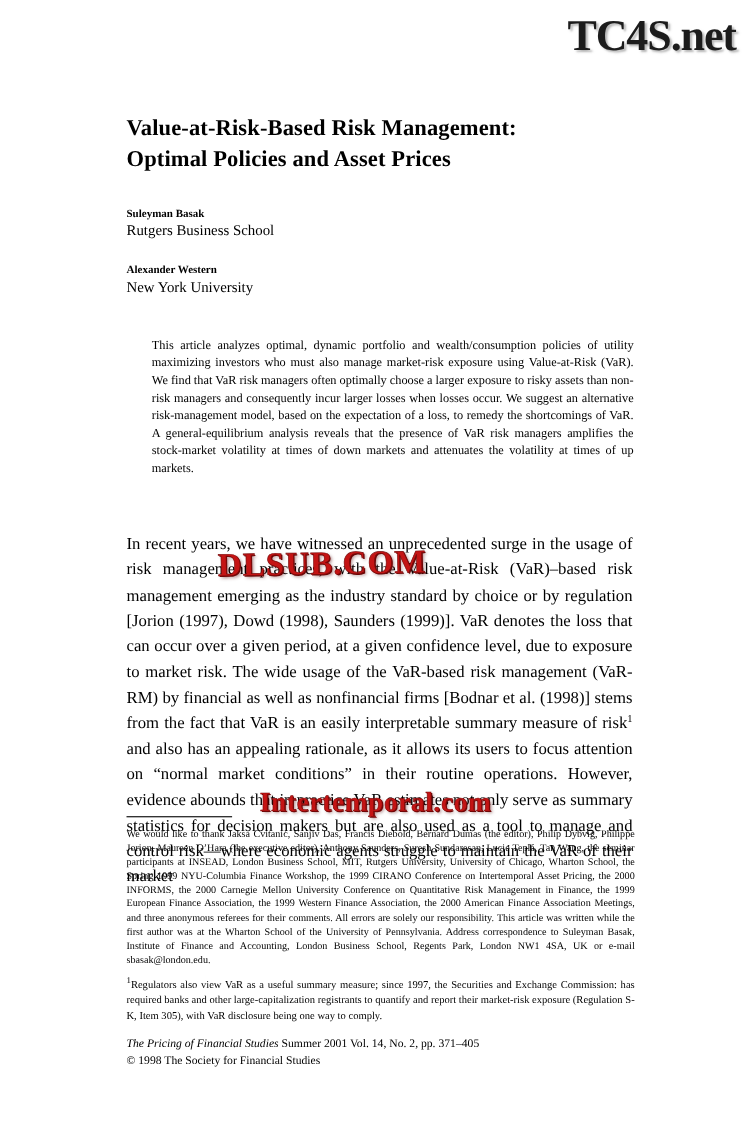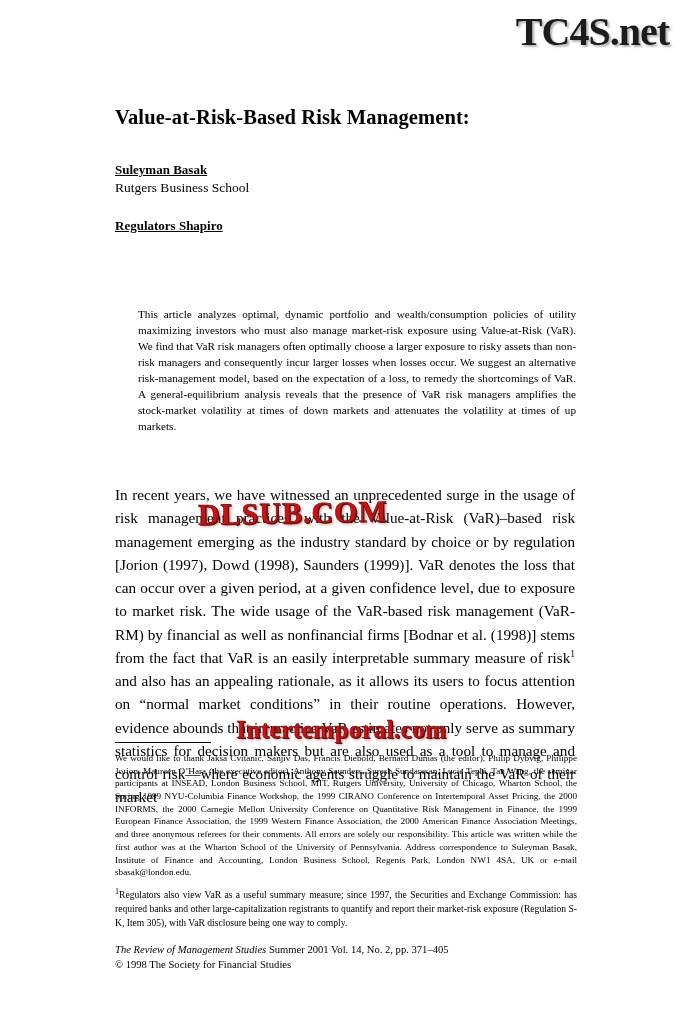--- a/index.html
+++ b/index.html
@@ -46,24 +46,23 @@
   .title {
     font-size: 20.5px;
     font-weight: bold;
     line-height: 1.35;
     margin: 16px 0 30px 0;
     letter-spacing: 0.1px;
   }
   .title .line2 { display: block; }
 
   .author {
-    font-size: 13px;
+    font-size: 10px;
     font-weight: bold;
     margin: 0 0 2px 0;
-    text-decoration: underline;
   }
   .affil {
     font-size: 13.5px;
     margin: 0 0 22px 0;
   }
   .affil.last { margin-bottom: 0; }
 
   
   .abstract {
     position: absolute;
@@ -165,44 +164,46 @@
 </head>
 <body>
 
 <div class="page">
 
   <div class="wm-top">TC4S.net</div>
 
   <div class="content">
     <h1 class="title">
       <span>Value-at-Risk-Based Risk Management:</span>
+      <span class="line2">Optimal Policies and Asset Prices</span>
     </h1>
 
     <div class="author">Suleyman Basak</div>
     <div class="affil">Rutgers Business School</div>
 
-    <div class="author">Regulators Shapiro</div>
+    <div class="author">Alexander Western</div>
+    <div class="affil last">New York University</div>
   </div>
 
   <div class="abstract">This article analyzes optimal, dynamic portfolio and wealth/consumption policies of utility maximizing investors who must also manage market-risk exposure using Value-at-Risk (VaR). We find that VaR risk managers often optimally choose a larger exposure to risky assets than non-risk managers and consequently incur larger losses when losses occur. We suggest an alternative risk-management model, based on the expectation of a loss, to remedy the shortcomings of VaR. A general-equilibrium analysis reveals that the presence of VaR risk managers amplifies the stock-market volatility at times of down markets and attenuates the volatility at times of up markets.</div>
 
   <div class="body">
     <span>In recent years, we have witnessed an unprecedented surge in the usage of risk management practices, with the Value-at-Risk (VaR)–based risk management emerging as the industry standard by choice or by regulation [Jorion (1997), Dowd (1998), Saunders (1999)]. VaR denotes the loss that can occur over a given period, at a given confidence level, due to exposure to market risk. The wide usage of the VaR-based risk management (VaR-RM) by financial as well as nonfinancial firms [Bodnar et al. (1998)] stems from the fact that VaR is an easily interpretable summary measure of risk</span><sup>1</sup><span> and also has an appealing rationale, as it allows its users to focus attention on “normal market conditions” in their routine operations. However, evidence abounds that in practice VaR estimates not only serve as summary statistics for decision makers but are also used as a tool to manage and control risk—where economic agents struggle to maintain the VaR of their market</span>
   </div>
 
   <div class="wm-center">DLSUB.COM</div>
 
   <div class="fn-rule"></div>
 
   <div class="footnote">We would like to thank Jaksa Cvitanić, Sanjiv Das, Francis Diebold, Bernard Dumas (the editor), Philip Dybvig, Philippe Jorion, Maureen O’Hara (the executive editor), Anthony Saunders, Suresh Sundaresan, Lucie Teplá, Tan Wang, the seminar participants at INSEAD, London Business School, MIT, Rutgers University, University of Chicago, Wharton School, the Spring 1999 NYU-Columbia Finance Workshop, the 1999 CIRANO Conference on Intertemporal Asset Pricing, the 2000 INFORMS, the 2000 Carnegie Mellon University Conference on Quantitative Risk Management in Finance, the 1999 European Finance Association, the 1999 Western Finance Association, the 2000 American Finance Association Meetings, and three anonymous referees for their comments. All errors are solely our responsibility. This article was written while the first author was at the Wharton School of the University of Pennsylvania. Address correspondence to Suleyman Basak, Institute of Finance and Accounting, London Business School, Regents Park, London NW1 4SA, UK or e-mail sbasak@london.edu.</div>
 
   <div class="footnote2">
     <span class="fnmark">1</span><span class="fn2-body">Regulators also view VaR as a useful summary measure; since 1997, the Securities and Exchange Commission: has required banks and other large-capitalization registrants to quantify and report their market-risk exposure (Regulation S-K, Item 305), with VaR disclosure being one way to comply.</span>
   </div>
 
   <div class="journal">
-    <span class="ital">The Review of Management Studies</span><span> Summer 2001 Vol. 14, No. 2, pp. 371–405</span><br>
+    <span class="ital">The Pricing of Financial Studies</span><span> Summer 2001 Vol. 14, No. 2, pp. 371–405</span><br>
     <span>© 1998 The Society for Financial Studies</span>
   </div>
 
   <div class="wm-bottom">Intertemporal.com</div>
 
 </div>
 
 </body></html>

